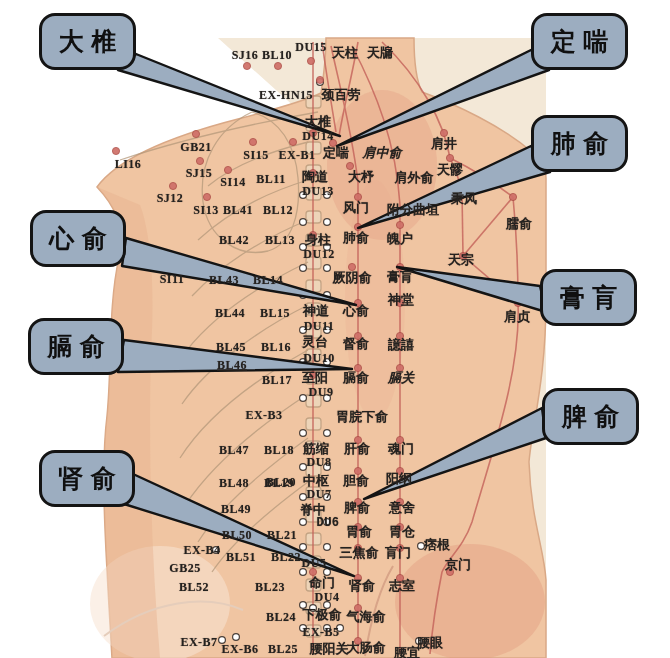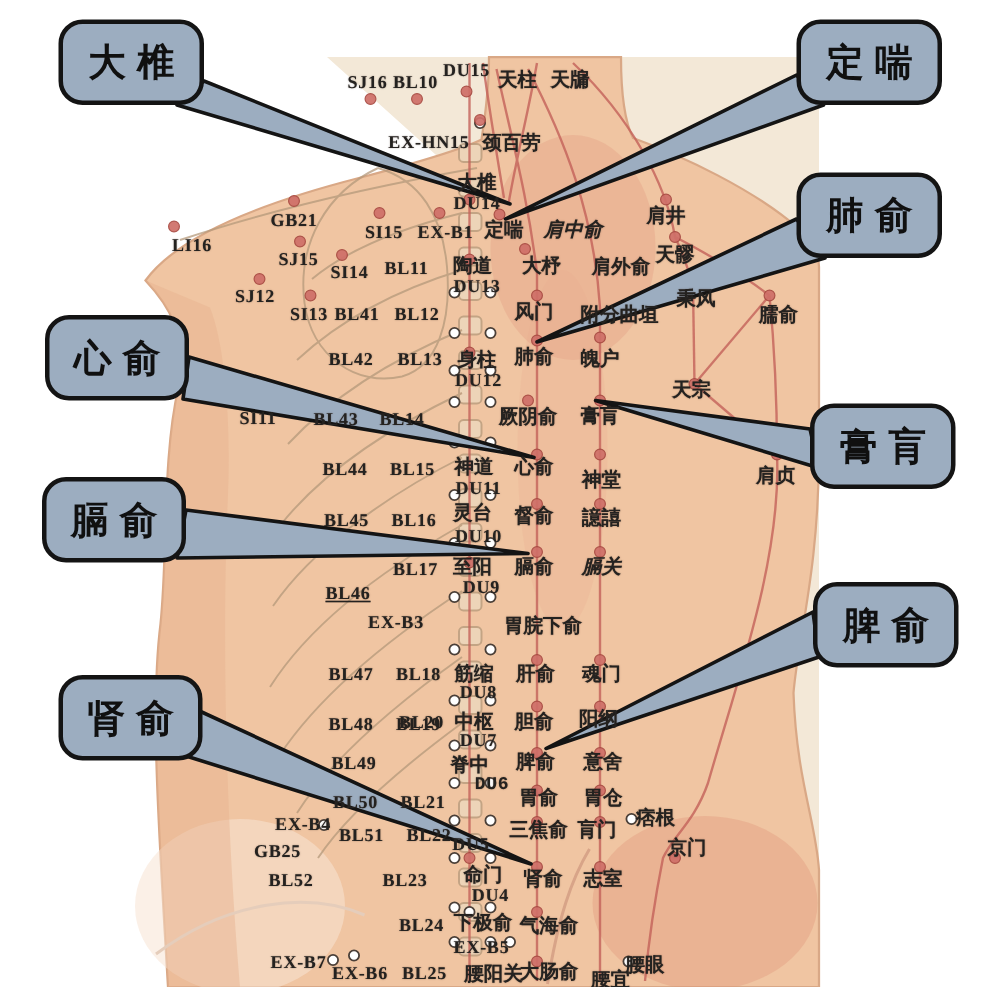--- a/index.html
+++ b/index.html
@@ -237,47 +237,47 @@
       <span class="pt cn" style="left: 414px; top: 178px;">肩外俞</span>
       <span class="pt cn" style="left: 450px; top: 170px;">天髎</span>
       <span class="pt code" style="left: 170px; top: 198px;">SJ12</span>
       <span class="pt code" style="left: 318px; top: 191px;">DU13</span>
       <span class="pt cn" style="left: 464px; top: 199px;">秉风</span>
       <span class="pt code" style="left: 206px; top: 210px;">SI13</span>
       <span class="pt code" style="left: 238px; top: 210px;">BL41</span>
       <span class="pt code" style="left: 278px; top: 210px;">BL12</span>
       <span class="pt cn" style="left: 356px; top: 208px;">风门</span>
       <span class="pt cn" style="left: 413px; top: 210px;">附分曲垣</span>
-      <span class="pt cn" style="left: 519px; top: 210px;">臑俞</span>
+      <span class="pt cn" style="left: 519px; top: 224px;">臑俞</span>
       <span class="pt code" style="left: 234px; top: 240px;">BL42</span>
       <span class="pt code" style="left: 280px; top: 240px;">BL13</span>
       <span class="pt cn" style="left: 318px; top: 240px;">身柱</span>
       <span class="pt cn" style="left: 356px; top: 238px;">肺俞</span>
       <span class="pt cn" style="left: 400px; top: 239px;">魄户</span>
       <span class="pt code" style="left: 319px; top: 254px;">DU12</span>
       <span class="pt code" style="left: 172px; top: 279px;">SI11</span>
       <span class="pt code" style="left: 224px; top: 280px;">BL43</span>
       <span class="pt code" style="left: 268px; top: 280px; text-align: right;">BL14</span>
       <span class="pt cn" style="left: 352px; top: 278px;">厥阴俞</span>
       <span class="pt cn" style="left: 400px; top: 277px;">膏肓</span>
       <span class="pt cn" style="left: 461px; top: 260px;">天宗</span>
       <span class="pt code" style="left: 230px; top: 313px;">BL44</span>
       <span class="pt code" style="left: 275px; top: 313px;">BL15</span>
       <span class="pt cn" style="left: 316px; top: 311px;">神道</span>
       <span class="pt cn" style="left: 356px; top: 311px;">心俞</span>
-      <span class="pt cn" style="left: 401px; top: 320px; text-align: center;">神堂</span>
+      <span class="pt cn" style="left: 401px; top: 300px; text-align: center;">神堂</span>
       <span class="pt cn" style="left: 517px; top: 317px;">肩贞</span>
       <span class="pt code" style="left: 319px; top: 326px;">DU11</span>
       <span class="pt code" style="left: 231px; top: 347px;">BL45</span>
       <span class="pt code" style="left: 276px; top: 347px;">BL16</span>
       <span class="pt cn" style="left: 315px; top: 342px;">灵台</span>
       <span class="pt cn" style="left: 356px; top: 344px;">督俞</span>
       <span class="pt cn" style="left: 401px; top: 345px;">譩譆</span>
       <span class="pt code" style="left: 319px; top: 358px;">DU10</span>
-      <span class="pt code" style="left: 232px; top: 396px; text-decoration: underline;">BL46</span>
+      <span class="pt code" style="left: 232px; top: 365px; text-decoration: underline;">BL46</span>
       <span class="pt code" style="left: 277px; top: 380px;">BL17</span>
       <span class="pt cn" style="left: 315px; top: 378px;">至阳</span>
       <span class="pt cn" style="left: 356px; top: 378px;">膈俞</span>
       <span class="pt cn" style="left: 401px; top: 378px; font-style: italic;">膈关</span>
       <span class="pt code" style="left: 321px; top: 392px;">DU9</span>
       <span class="pt code" style="left: 264px; top: 415px;">EX-B3</span>
       <span class="pt cn" style="left: 362px; top: 417px;">胃脘下俞</span>
       <span class="pt code" style="left: 234px; top: 450px;">BL47</span>
       <span class="pt code" style="left: 279px; top: 450px;">BL18</span>
       <span class="pt cn" style="left: 316px; top: 449px;">筋缩</span>

